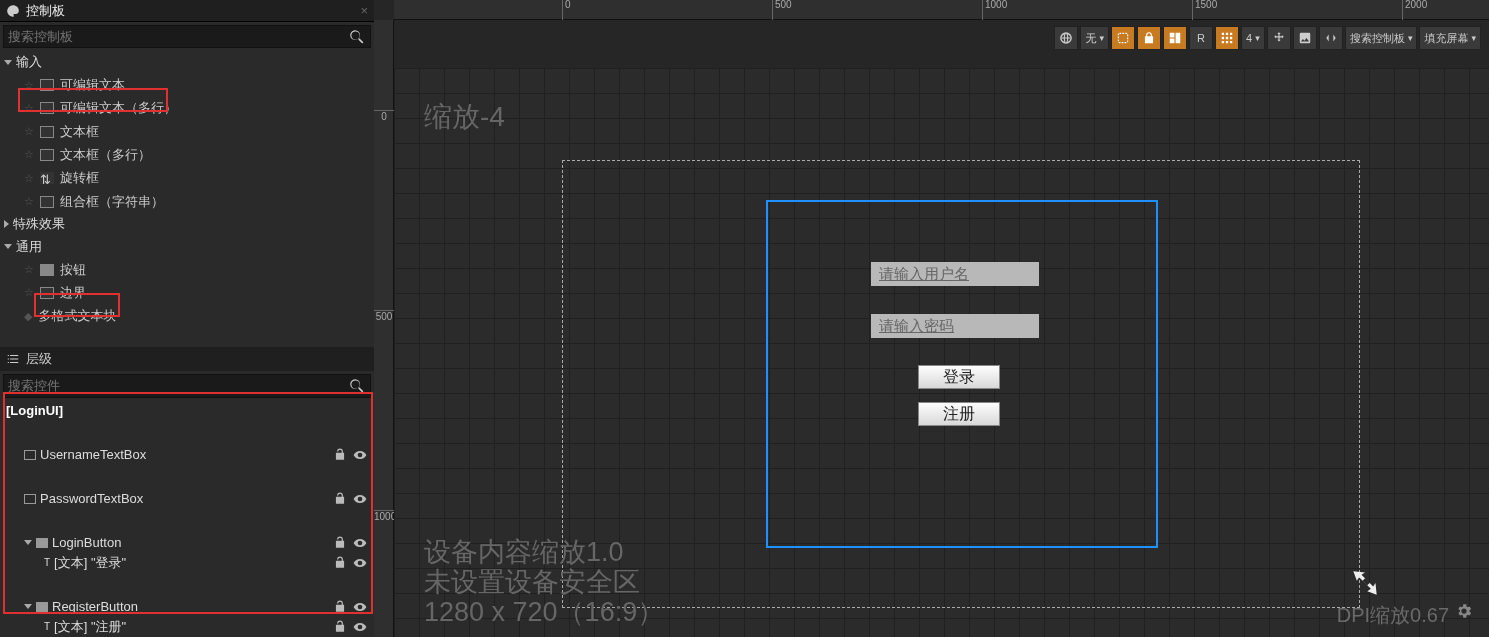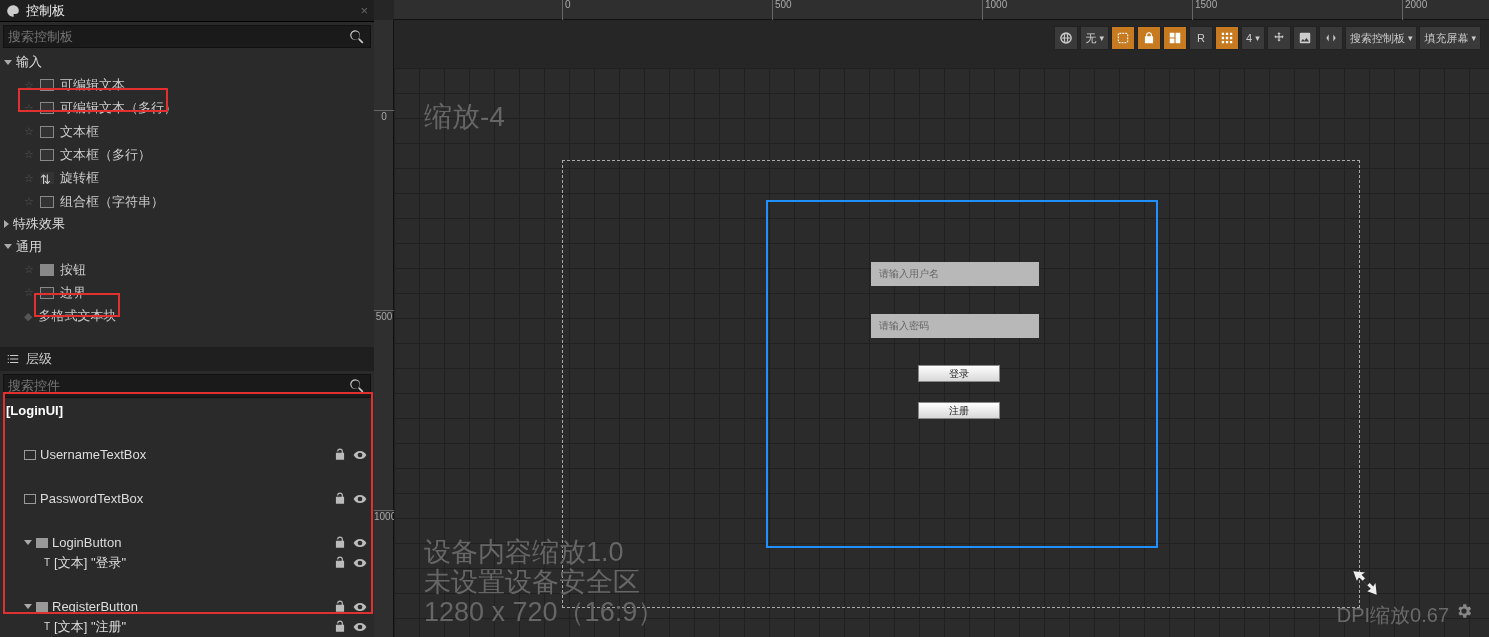--- a/index.html
+++ b/index.html
@@ -47,22 +47,22 @@
 .ruler-v { position: absolute; top: 20px; left: 0; bottom: 0; width: 20px; background: #2f2f2f; border-right: 1px solid #111; }
 .rtick-h { position: absolute; top: 0; height: 20px; font-size: 10px; color: #aaa; border-left: 1px solid #666; padding-left: 2px; line-height: 10px; }
 .rtick-v { position: absolute; left: 0; width: 20px; font-size: 10px; color: #aaa; border-top: 1px solid #666; text-align: center; writing-mode: horizontal-tb; }
 .canvas-area { position: absolute; top: 20px; left: 20px; right: 0; bottom: 0; 
   background-image: linear-gradient(#202020 1px, transparent 1px), linear-gradient(90deg, #202020 1px, transparent 1px);
   background-size: 25px 25px; background-color: #2b2b2b; margin-top: 48px; }
 .zoom-label { position: absolute; top: 30px; left: 30px; font-size: 28px; color: #666; font-weight: 300; }
 
 .dashed-frame { position: absolute; border: 1px dashed #aaa; }
 .sel-frame { position: absolute; border: 2px solid #1e90ff; }
-.widget-input { position: absolute; background: #b8b8b8; color: #666; font-size: 10px; display: flex; align-items: center; padding: 0 8px; height: 24px; }
-.widget-btn { position: absolute; background: linear-gradient(#fefefe, #d8d8d8); color: #222; font-size: 10px; display: flex; align-items: center; justify-content: center; height: 17px; border: 1px solid #888; }
+.widget-input { position: absolute; background: #b8b8b8; color: #666; font-size: 15px; display: flex; align-items: center; padding: 0 8px; height: 24px; text-decoration: underline; }
+.widget-btn { position: absolute; background: linear-gradient(#fefefe, #d8d8d8); color: #222; font-size: 16px; display: flex; align-items: center; justify-content: center; height: 24px; border: 1px solid #888; }
 
 .device-info { position: absolute; left: 30px; bottom: 10px; font-size: 27px; color: #666; line-height: 30px; }
 .dpi-info { position: absolute; right: 16px; bottom: 8px; font-size: 20px; color: #6a6a6a; display: flex; align-items: flex-start; gap: 6px; }
 .gear { width: 18px; height: 18px; fill: #888; }
 .resize-cur { position: absolute; right: 110px; bottom: 40px; width: 28px; height: 28px; }
 
 
 .vp-toolbar { position: absolute; top: 24px; right: 8px; height: 28px; display: flex; gap: 2px; align-items: center; }
 .tbtn { height: 24px; min-width: 24px; background: #3a3a3a; border: 1px solid #222; display: flex; align-items: center; justify-content: center; color: #ccc; font-size: 11px; padding: 0 4px; }
 .tbtn.orange { background: #c77a1f; color: #fff; }

